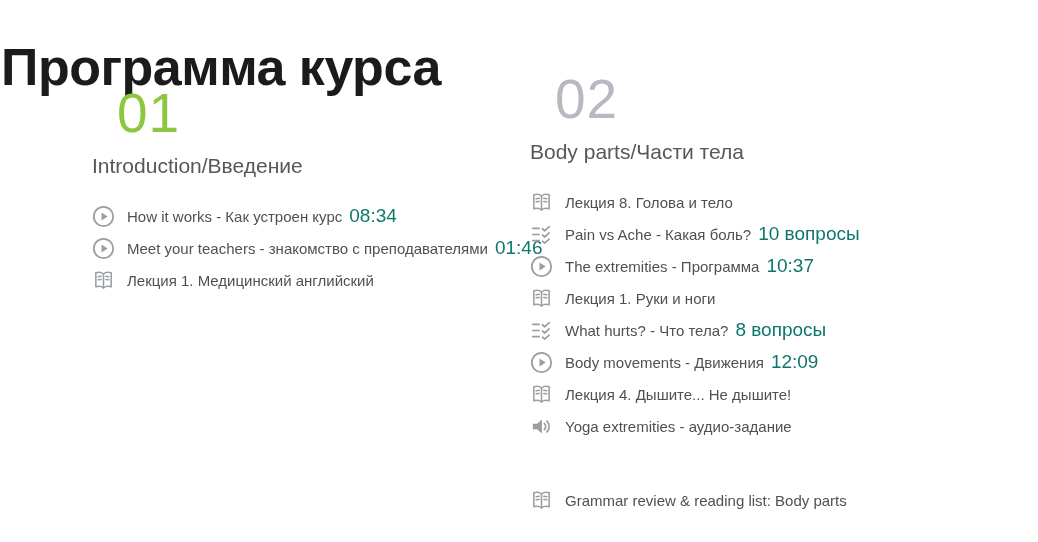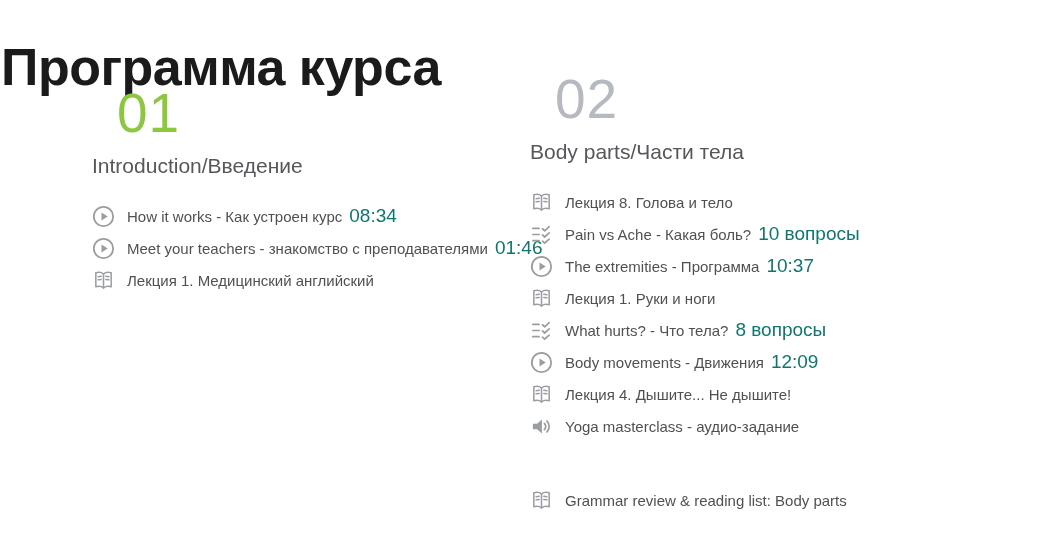--- a/index.html
+++ b/index.html
@@ -188,21 +188,21 @@
         </span>
       <span class="row-title">Лекция 4. Дышите... Не дышите!</span>
     </div>
 
     <div class="row">
       <span class="icon">
           <svg viewBox="0 0 24 24">
             <use href="#i-audio"></use>
           </svg>
         </span>
-      <span class="row-title">Yoga masterclass - аудио-задание</span>
+      <span class="row-title">Yoga extremities - аудио-задание</span>
     </div>
 
     <div class="row spaced">
       <span class="icon">
           <svg viewBox="0 0 24 24">
             <use href="#i-book"></use>
           </svg>
         </span>
       <span class="row-title">Grammar review &amp; reading list: Body parts</span>
     </div>

